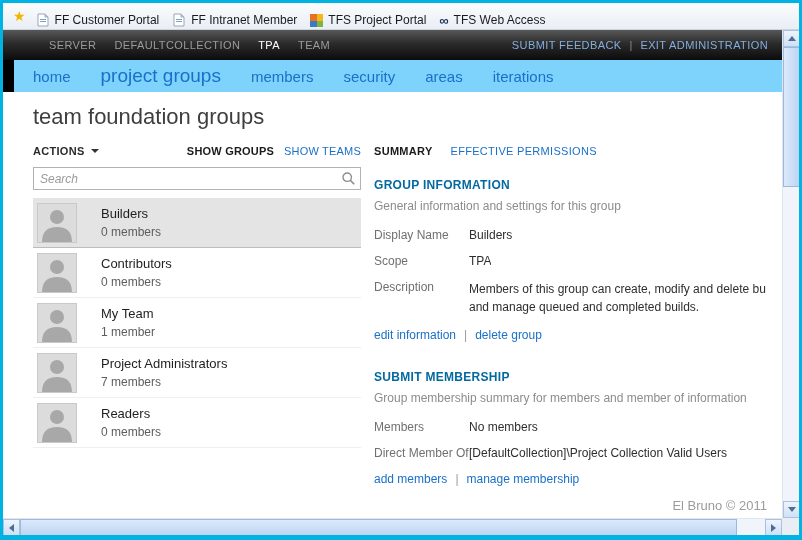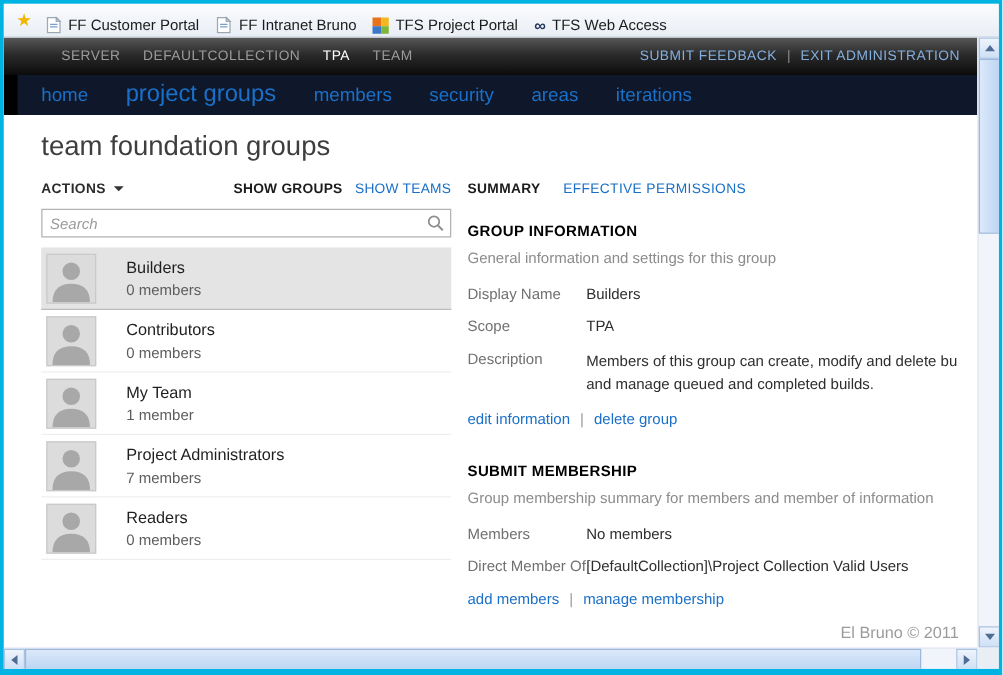--- a/index.html
+++ b/index.html
@@ -24,21 +24,21 @@
   
   .admin-bar { height:30px; background:linear-gradient(#585858,#2b2b2b 45%,#0b0b0b);
                display:flex; align-items:center; padding:0 14px 0 46px; font-size:11px; }
   .admin-item { color:#9b9b9b; margin-right:18px; letter-spacing:.4px; cursor:pointer; white-space:nowrap; }
   .admin-item.active { color:#fff; }
   .admin-right { margin-left:auto; display:flex; gap:8px; }
   .admin-link { color:#84aede; letter-spacing:.4px; cursor:pointer; white-space:nowrap; }
   .admin-sep { color:#8b8b8b; }
 
   
-  .tab-bar { height:32px; background:#0f172a; display:flex; align-items:baseline; gap:30px; padding:5px 0 0 30px; position:relative; }
+  .tab-bar { height:32px; background:#7dd3fc; display:flex; align-items:baseline; gap:30px; padding:5px 0 0 30px; position:relative; }
   .tab-edge { position:absolute; left:0; top:0; width:11px; height:32px; background:#000; }
   .tab { color:#1a70c8; font-size:15px; cursor:pointer; }
   .tab.active { font-size:19px; }
 
   
   .content { position:relative; padding:10px 0 0 30px; height:426px; }
   .page-title { font-size:22px; color:#3e3e3e; font-weight:400; margin:2px 0 12px 0; }
   .columns { display:flex; }
   .col-left { width:328px; flex:none; }
   .col-right { margin-left:13px; flex:1; min-width:0; }
@@ -59,21 +59,21 @@
   .group-row { display:flex; align-items:center; height:50px; padding-left:4px; border-bottom:1px solid #efefef; cursor:pointer; }
   .group-row.selected { background:#e4e4e4; border-bottom:1px solid #bcbcbc; }
   .avatar { width:40px; height:40px; background:#dcdcdc; border:1px solid #c9c9c9; overflow:hidden; flex:none; }
   .group-text { margin-left:24px; }
   .group-name { font-size:13px; color:#1f1f1f; }
   .group-members { font-size:12px; color:#5d5d5d; margin-top:4px; }
 
   .rp-tabs { display:flex; gap:18px; font-size:11px; align-items:center; height:18px; }
   .rp-tab-active { font-weight:700; color:#1b1b1b; letter-spacing:.3px; cursor:pointer; }
   .rp-tab-link { color:#1a70c8; letter-spacing:.3px; cursor:pointer; }
-  .section-heading { font-size:12px; font-weight:700; color:#000000; letter-spacing:.3px; margin-top:18px; }
+  .section-heading { font-size:12px; font-weight:700; color:#0369a1; letter-spacing:.3px; margin-top:18px; }
   .section-sub { font-size:12px; color:#8c8c8c; margin-top:7px; white-space:nowrap; overflow:hidden; }
   .fields { margin-top:15px; }
   .field-row { display:flex; font-size:12px; margin-bottom:12px; }
   .field-label { width:95px; flex:none; color:#707070; }
   .field-value { color:#2e2e2e; white-space:nowrap; overflow:hidden; }
   .field-value .vline { white-space:nowrap; overflow:hidden; line-height:18px; }
   .link-row { display:flex; gap:8px; font-size:12px; margin-top:6px; align-items:center; }
   .panel-link { color:#1a70c8; cursor:pointer; white-space:nowrap; }
   .link-sep { color:#9a9a9a; }
   .membership-block { margin-top:28px; }
@@ -114,21 +114,21 @@
         </svg>
         <span>FF Customer Portal</span>
       </div>
       <div class="fav-item">
         <svg width="14" height="14" viewBox="0 0 14 14">
           <path d="M2 1 h7 l3 3 v9 h-10 z" fill="#fff" stroke="#9aa7b5"></path>
           <path d="M9 1 l3 3 h-3 z" fill="#dfe7f0" stroke="#9aa7b5"></path>
           <rect x="4" y="6" width="6" height="1" fill="#7aa0cc"></rect>
             <rect x="4" y="8" width="6" height="1" fill="#7aa0cc"></rect>
         </svg>
-        <span>FF Intranet Bruno</span>
+        <span>FF Intranet Member</span>
       </div>
       <div class="fav-item">
         <span class="icon-grid">
             <span></span>
             <span></span>
             <span></span>
             <span></span>
           </span>
         <span>TFS Project Portal</span>
       </div>

